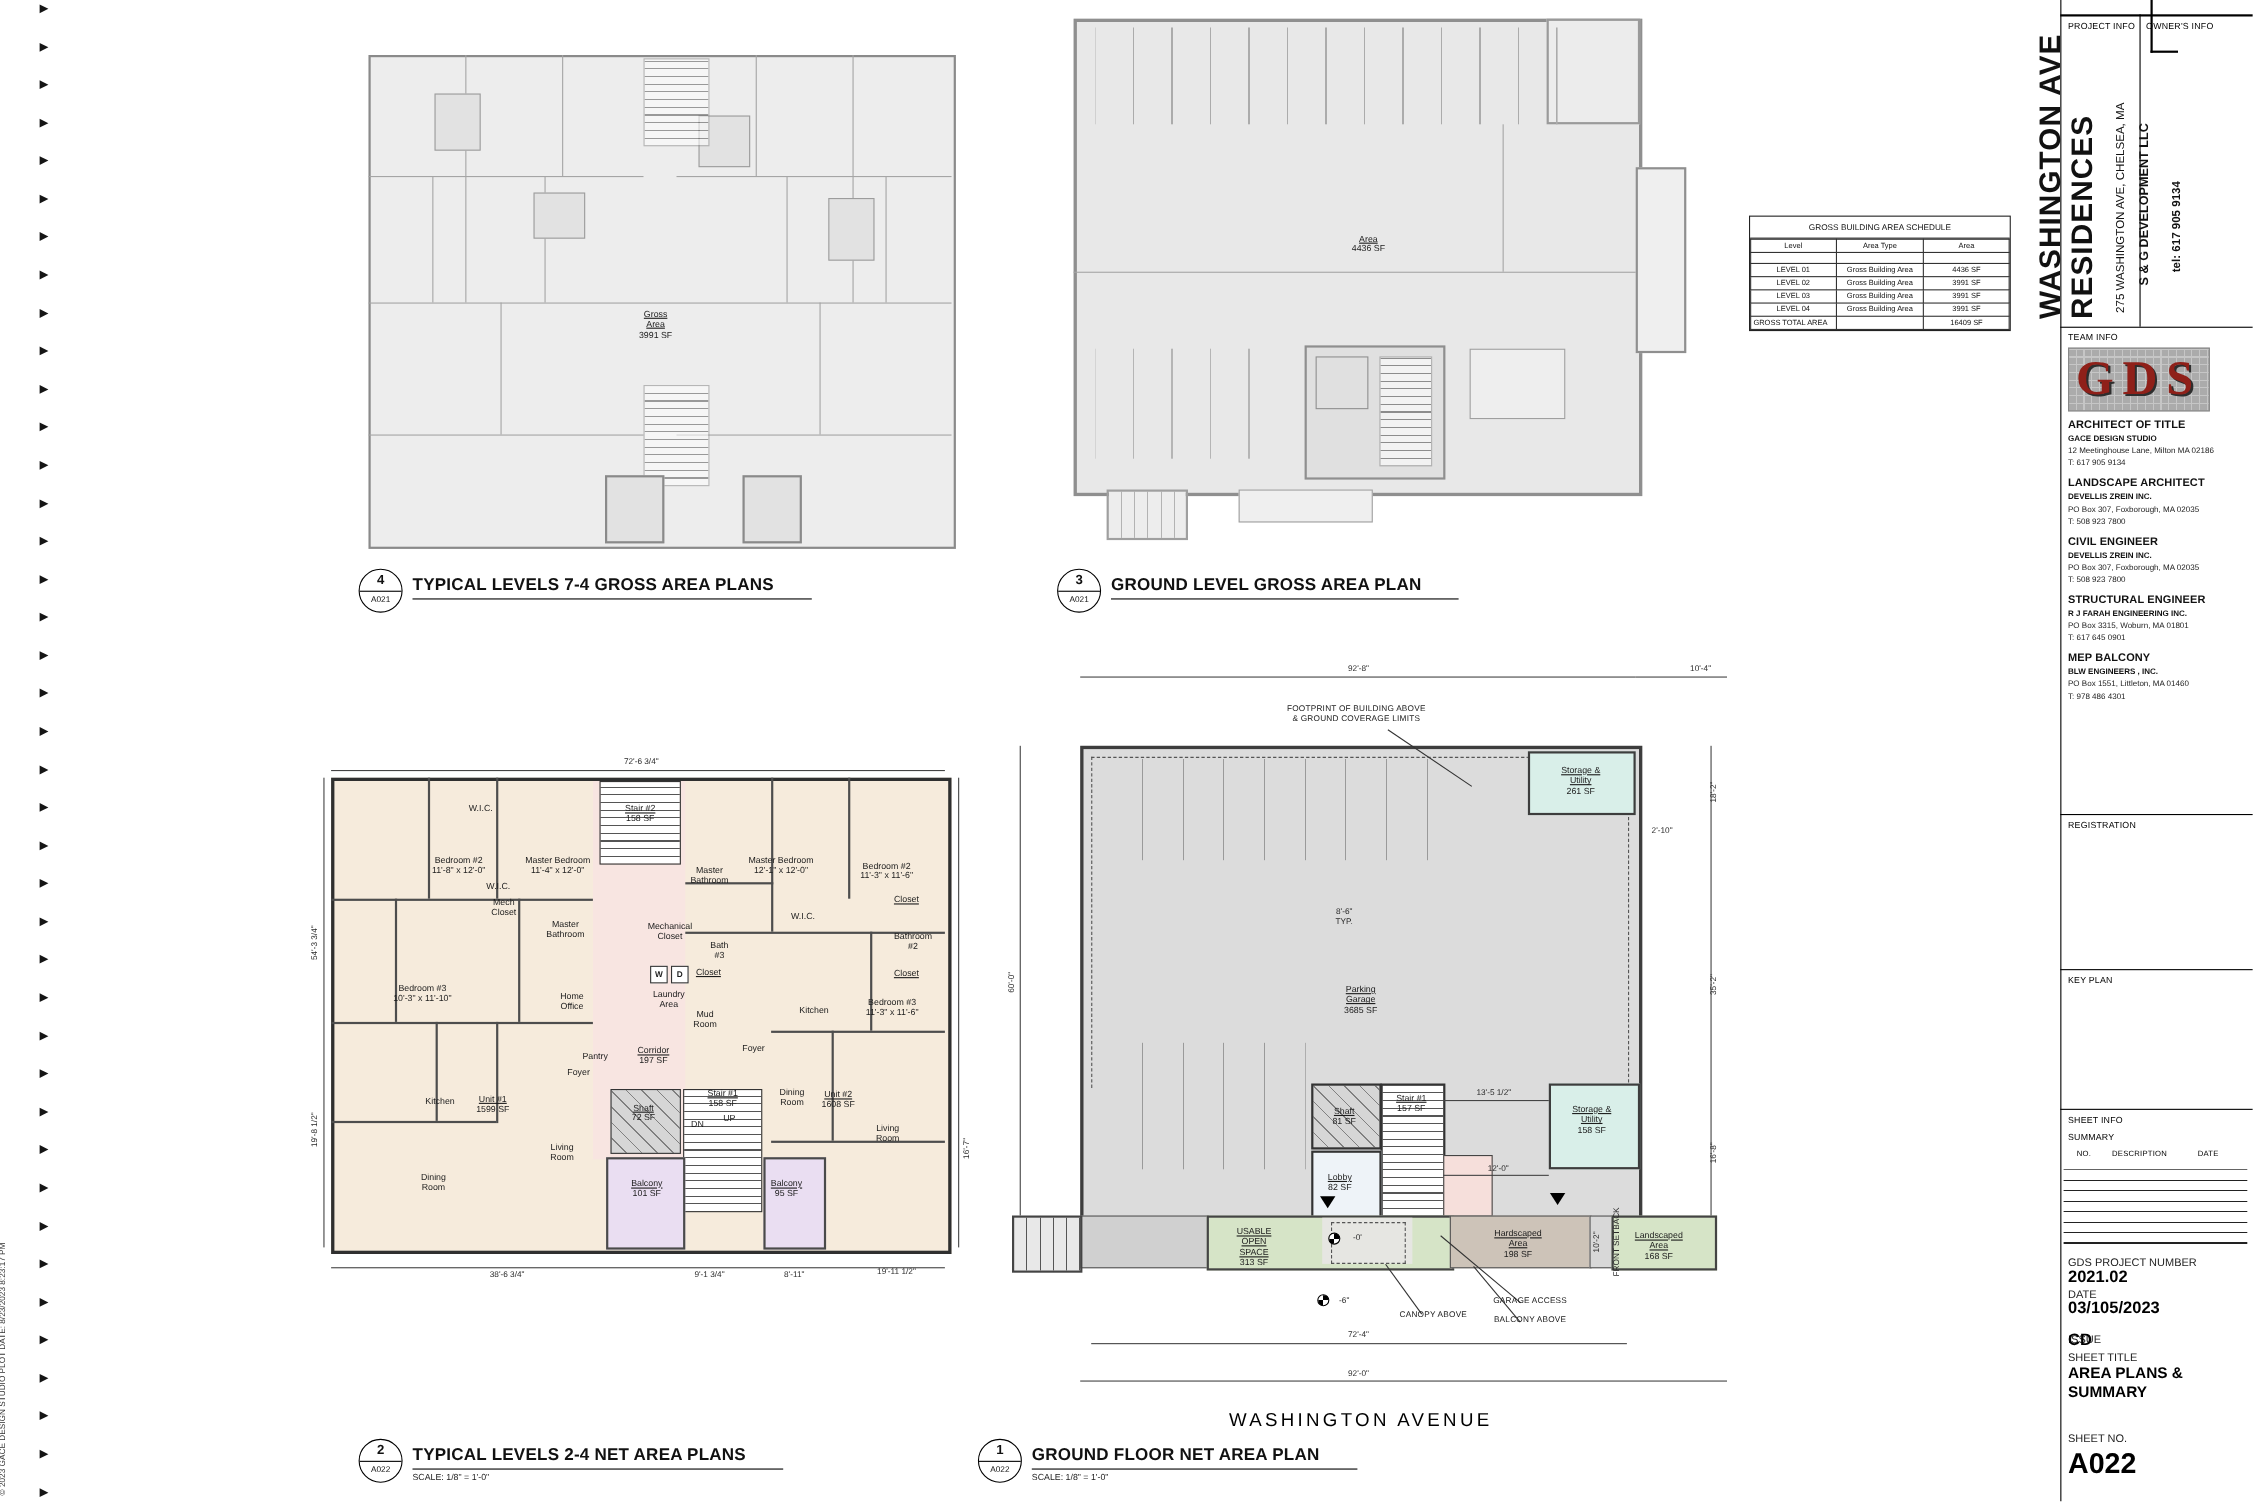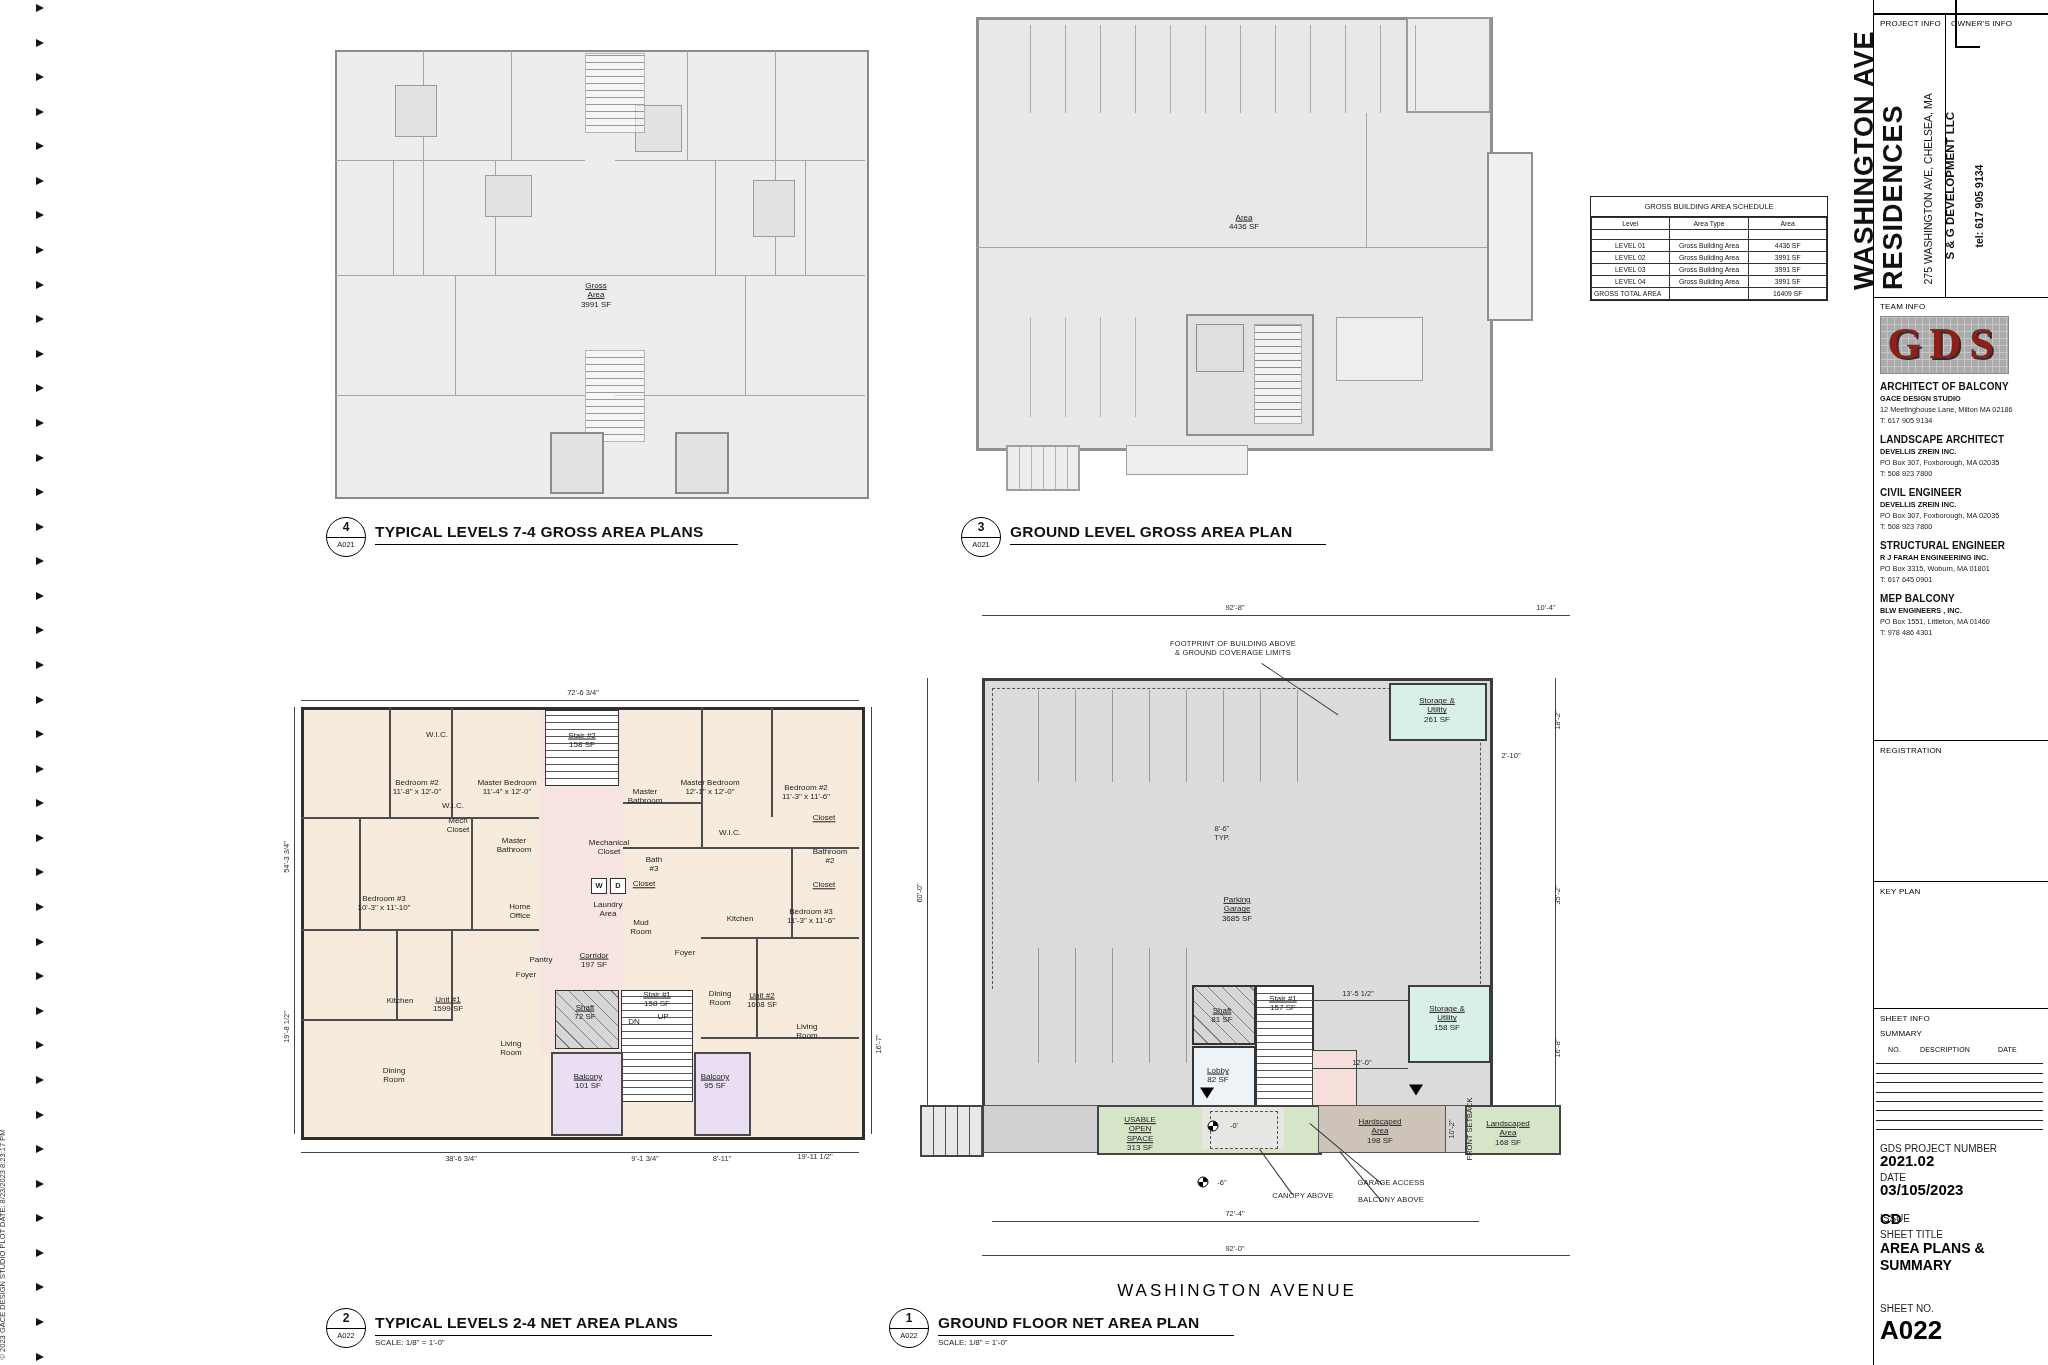--- a/index.html
+++ b/index.html
@@ -655,21 +655,21 @@
   <div class="vtext" style="left:1984px;top:237px;font-size:10.5px;font-weight:bold;">tel: 617 905 9134</div>
 
   <i class="tb-line" style="left:1873px;top:297px;width:175px;height:1.4px;"></i>
   <div class="tb-label" style="left:1880px;top:302px;">TEAM INFO</div>
   <div class="gds-logo">
       <span>GDS</span>
     </div>
 
   <div class="team">
     <div>
-      <div class="role">ARCHITECT OF BALCONY</div>
+      <div class="role">ARCHITECT OF TITLE</div>
       <div class="firm">GACE DESIGN STUDIO</div>
       <div class="ln">12 Meetinghouse Lane, Milton MA 02186</div>
       <div class="ln">T: 617 905 9134</div>
     </div>
     <div>
       <div class="role">LANDSCAPE ARCHITECT</div>
       <div class="firm">DEVELLIS ZREIN INC.</div>
       <div class="ln">PO Box 307, Foxborough, MA 02035</div>
       <div class="ln">T: 508 923 7800</div>
     </div>

